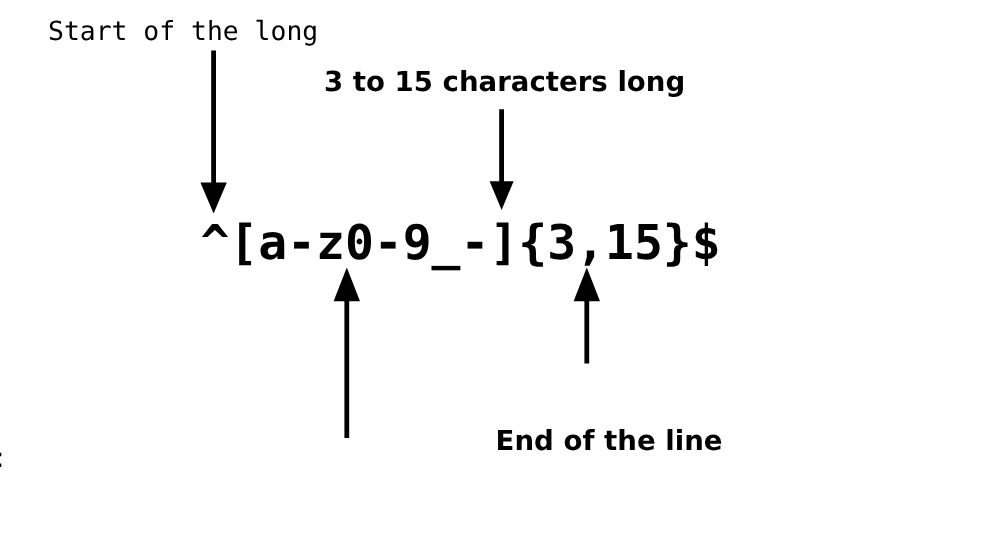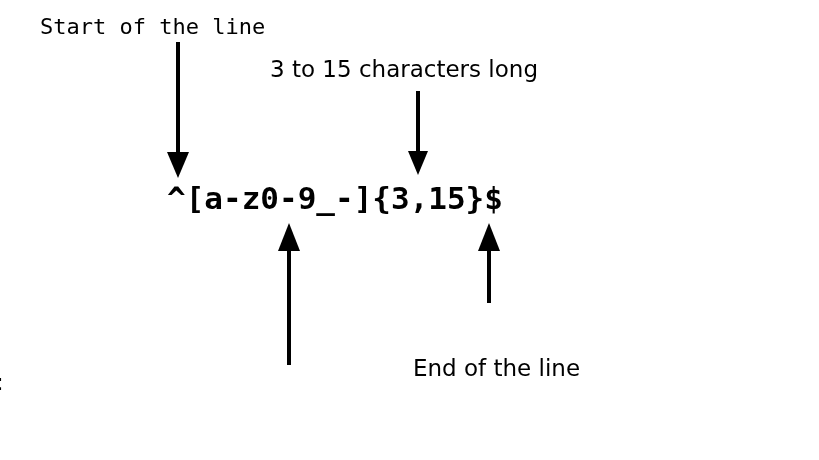--- a/index.html
+++ b/index.html
@@ -25,27 +25,27 @@
   .mono-label {
     font-family: "DejaVu Sans Mono", monospace;
     font-size: 22px;
     font-weight: 400;
     letter-spacing: 0px;
   }
   
   .sans-label {
     font-family: "DejaVu Sans", sans-serif;
     font-size: 23px;
-    font-weight: 400;
+    font-weight: 700;
   }
   
   .regex {
     position: absolute;
     font-family: "DejaVu Sans Mono", monospace;
-    font-size: 31px;
+    font-size: 40px;
     font-weight: 700;
     color: #000000;
     white-space: pre;
     line-height: 1;
     letter-spacing: 0px;
   }
   .arrow {
     position: absolute;
   }
   .clip-mark {
@@ -56,21 +56,21 @@
     white-space: pre;
     line-height: 1;
     overflow: hidden;
   }
 </style>
 </head>
 <body>
 
 <div id="canvas">
 
-  <div class="lbl mono-label" style="left:40px; top:16px;">Start of the line</div>
+  <div class="lbl mono-label" style="left:40px; top:16px;">Start of the long</div>
 
   <svg class="arrow" style="left:162px; top:40px;" width="32" height="140" viewBox="0 0 32 140">
     <line x1="16" y1="2" x2="16" y2="118" stroke="#000000" stroke-width="4"></line>
     <polygon points="16,138 5,112 27,112" fill="#000000"></polygon>
   </svg>
 
   <div class="lbl sans-label" style="left:270px; top:58px;">3 to 15 characters long</div>
 
   <svg class="arrow" style="left:402px; top:89px;" width="32" height="88" viewBox="0 0 32 88">
     <line x1="16" y1="2" x2="16" y2="68" stroke="#000000" stroke-width="4"></line>

